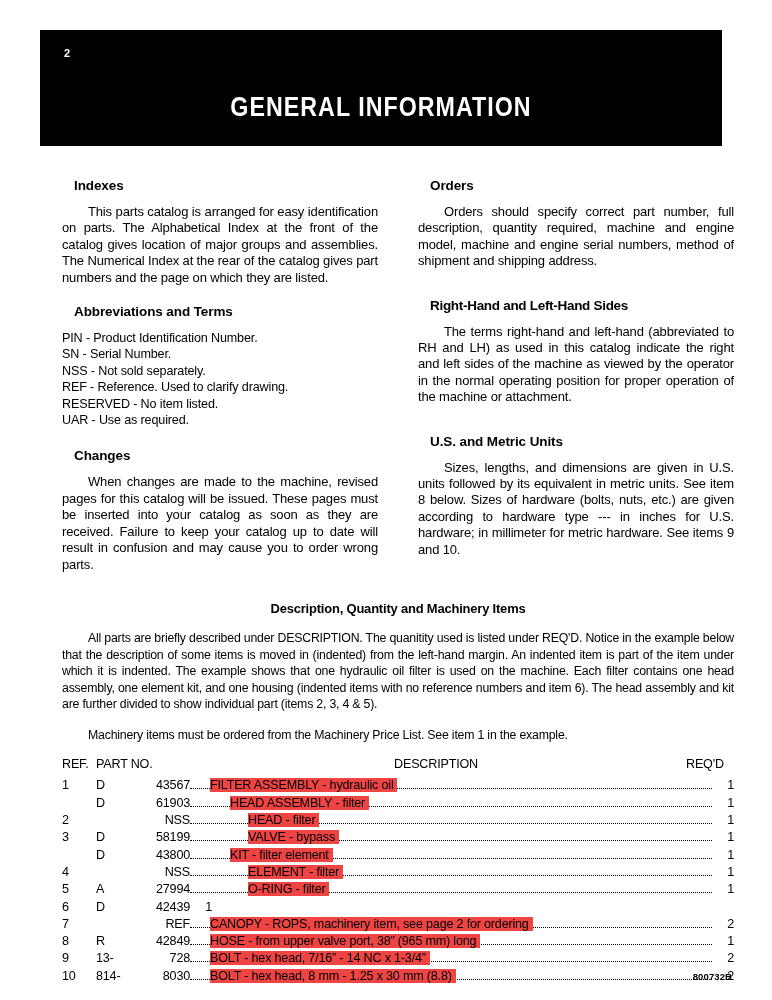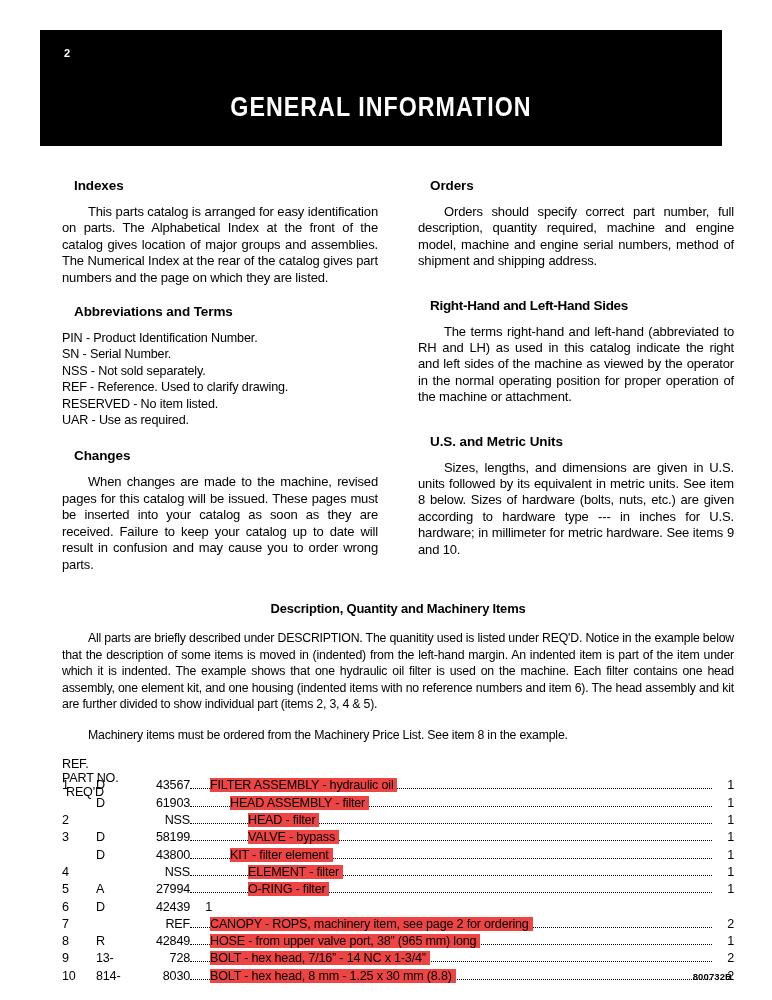--- a/index.html
+++ b/index.html
@@ -114,21 +114,21 @@
   .c-ref    { width:34px; text-align:left; }
   .c-pref   { width:36px; text-align:left; }
   .c-part   { width:58px; text-align:right; }
   .c-desc   { flex:1; padding-left:20px; position:relative; overflow:hidden; }
   .c-req    { width:22px; text-align:right; }
 
   
   .thead .c-desc { padding-left:0; text-align:center; }
   .thead .c-req  { width:52px; text-align:left; padding-left:4px; }
   .thead .c-part { text-align:left; width:94px; }
-  .thead { height:21px;flex-direction:column; }
+  .thead { height:21px; }
 
   .desc-text { position:relative; z-index:2; background:#ef4444; padding-right:4px; }
   .leader {
     position:absolute;
     left:0; right:0; bottom:3px;
     border-bottom:1.4px dotted #000;
     z-index:1;
   }
   .lvl0 .desc-inner { padding-left:0px; }
   .lvl1 .desc-inner { padding-left:20px; }
@@ -187,21 +187,21 @@
 
       <div class="gap-sm"></div>
 
       <h2 class="sec">U.S. and Metric Units</h2>
       <p class="para">Sizes, lengths, and dimensions are given in U.S. units followed by its equivalent in metric units. See item 8 below. Sizes of hardware (bolts, nuts, etc.) are given according to hardware type --- in inches for U.S. hardware; in millimeter for metric hardware. See items 9 and 10.</p>
     </div>
   </div>
 
   <h2 class="sec-center">Description, Quantity and Machinery Items</h2>
   <p class="wide">All parts are briefly described under DESCRIPTION. The quanitity used is listed under REQ'D. Notice in the example below that the description of some items is moved in (indented) from the left-hand margin. An indented item is part of the item under which it is indented. The example shows that one hydraulic oil filter is used on the machine. Each filter contains one head assembly, one element kit, and one housing (indented items with no reference numbers and item 6). The head assembly and kit are further divided to show individual part (items 2, 3, 4 &amp; 5).</p>
-  <p class="wide">Machinery items must be ordered from the Machinery Price List. See item 8 in the example.</p>
+  <p class="wide">Machinery items must be ordered from the Machinery Price List. See item 1 in the example.</p>
 
   <div id="parts-table">
     <div class="trow thead">
       <div class="c-ref">REF.</div>
       <div class="c-part">PART NO.</div>
       <div class="c-desc">DESCRIPTION</div>
       <div class="c-req">REQ'D</div>
     </div>
     <div id="table-body">
         <div class="trow lvl0">

